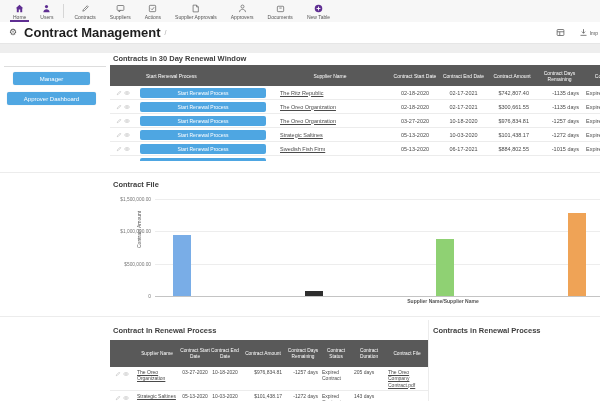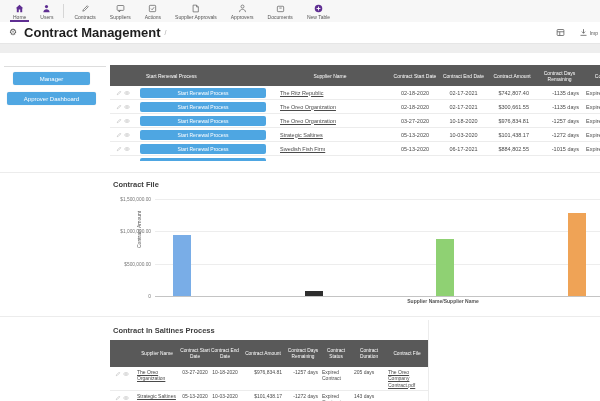--- a/index.html
+++ b/index.html
@@ -200,20 +200,21 @@
       </span>
     </span>
   </div>
 
   <div class="grayband"></div>
 
   <div class="side-line"></div>
   <button class="side-btn btn-manager">Manager</button>
   <button class="side-btn btn-approver">Approver Dashboard</button>
 
+  <div class="sec-title" style="top:54px;left:113px;">Contracts in 30 Day Renewal Window</div>
   <div class="t1">
     <div class="thead1">
       <div class="th c0"></div>
       <div class="th c1">Start Renewal Process</div>
       <div class="th c2">Supplier Name</div>
       <div class="th c3">Contract Start Date</div>
       <div class="th c4">Contract End Date</div>
       <div class="th c5">Contract Amount</div>
       <div class="th c6">Contract Days Remaining</div>
       <div class="th c7">Contract Status</div>
@@ -382,21 +383,21 @@
       <div class="bar bar1" style="height: 5.49667px; background: rgb(46, 46, 46);"></div>
       <div class="bar bar2" style="height: 56.9067px; background: rgb(143, 209, 115);"></div>
       <div class="bar bar3" style="height: 83.0967px; background: rgb(239, 163, 86);"></div>
     </div>
     <span class="xlab">Supplier Name/Supplier Name</span>
   </div>
 
   <div class="hdiv2"></div>
   <div class="vdiv"></div>
 
-  <div class="sec-title" style="top:326px;left:113px;">Contract In Saltines Process</div>
+  <div class="sec-title" style="top:326px;left:113px;">Contract In Renewal Process</div>
   <div class="t2">
     <div class="thead2">
       <div class="th2 b0"></div>
       <div class="th2 b1">Supplier Name</div>
       <div class="th2 b2">Contract Start Date</div>
       <div class="th2 b3">Contract End Date</div>
       <div class="th2 b4">Contract Amount</div>
       <div class="th2 b5">Contract Days Remaining</div>
       <div class="th2 b6">Contract Status</div>
       <div class="th2 b7">Contract Duration</div>
@@ -443,14 +444,15 @@
       <div class="td2 b2">05-13-2020</div>
       <div class="td2 b3">10-03-2020</div>
       <div class="td2 b4">$101,438.17</div>
       <div class="td2 b5">-1272 days</div>
       <div class="td2 b6">Expired Contract</div>
       <div class="td2 b7">143 days</div>
       <div class="td2 b8"></div>
     </div>
   </div>
 
+  <div class="sec-title" style="top:326px;left:433px;">Contracts in Renewal Process</div>
 
 </div>
 
 </body></html>

